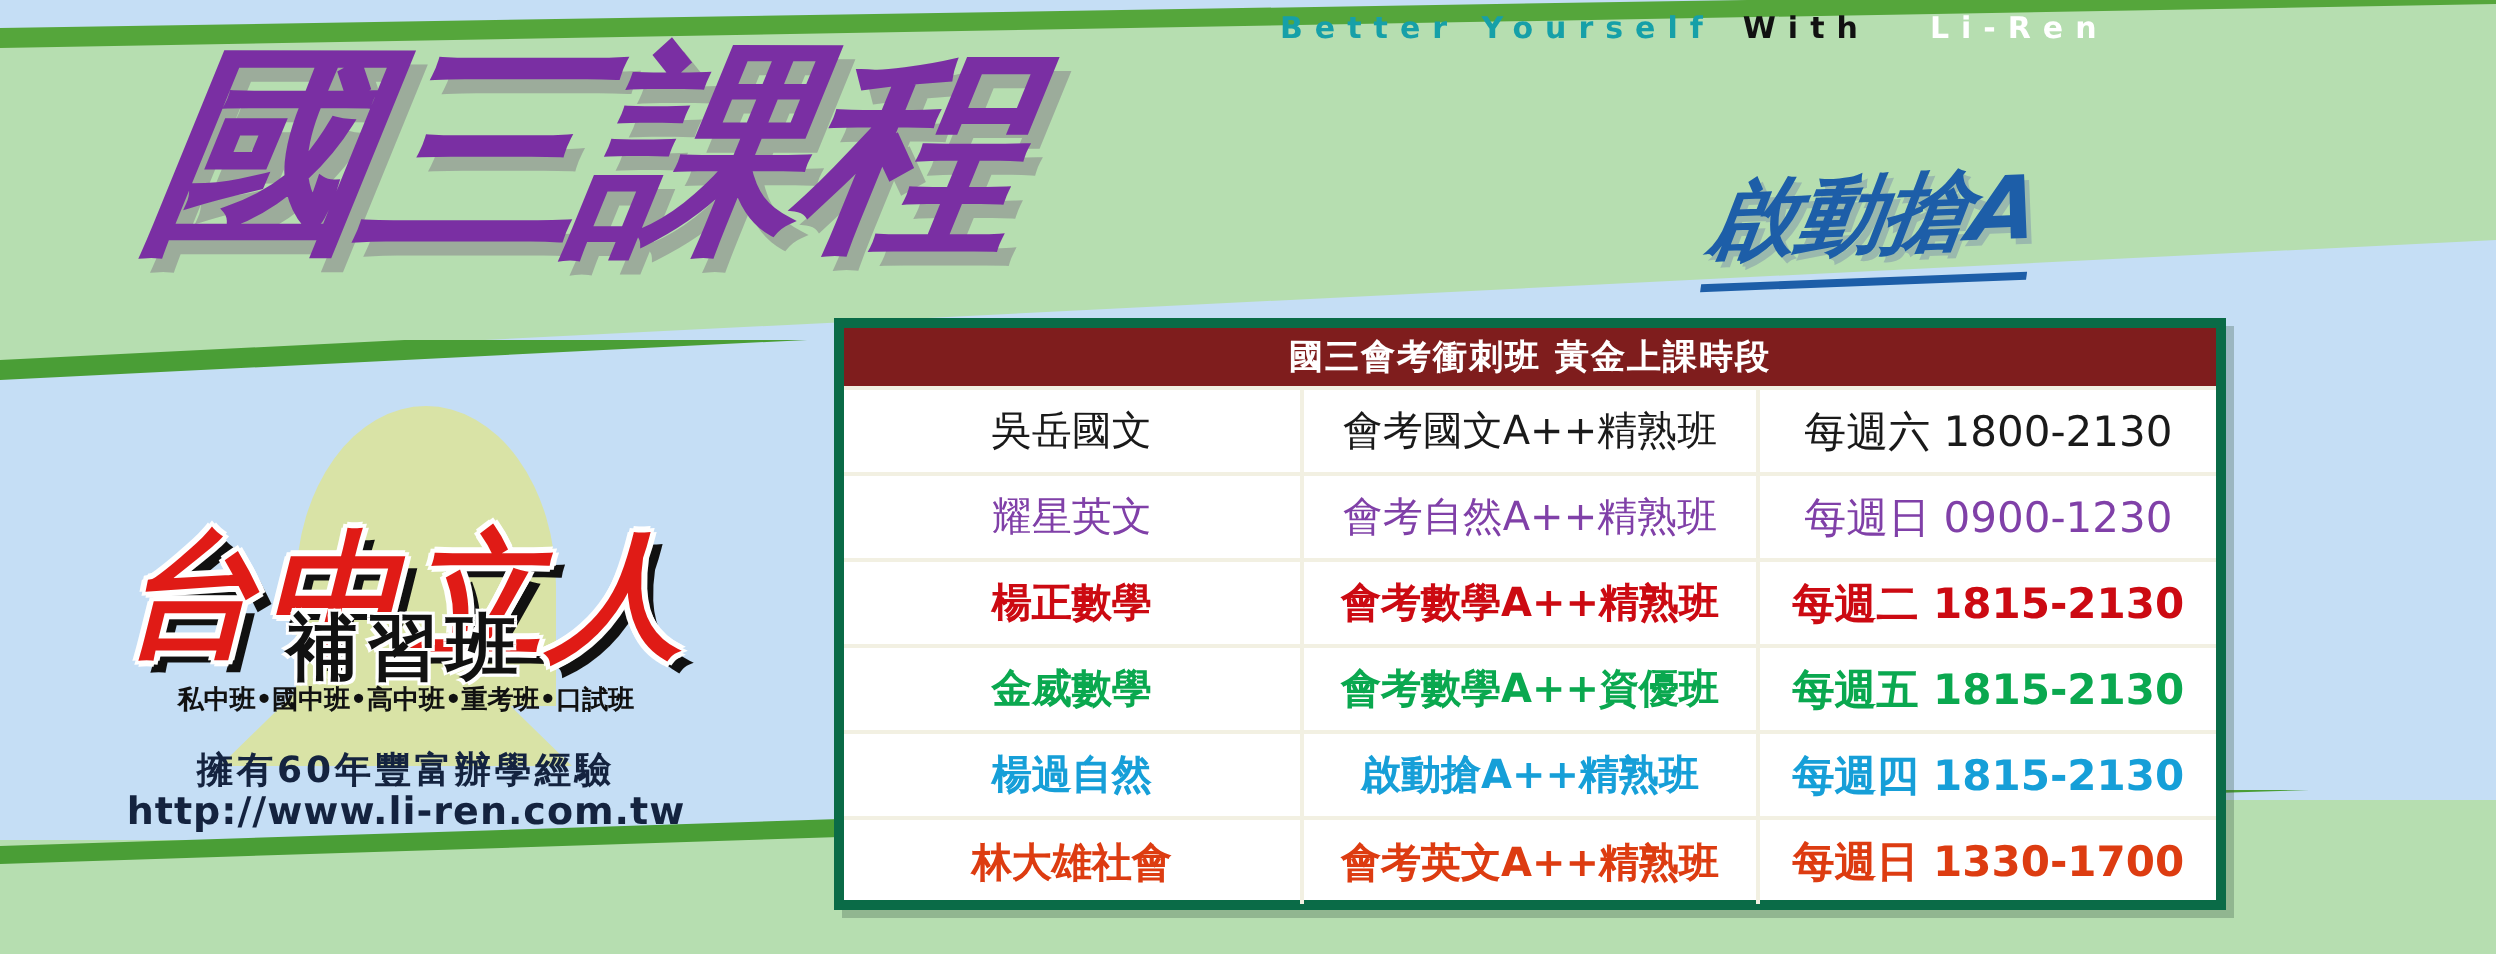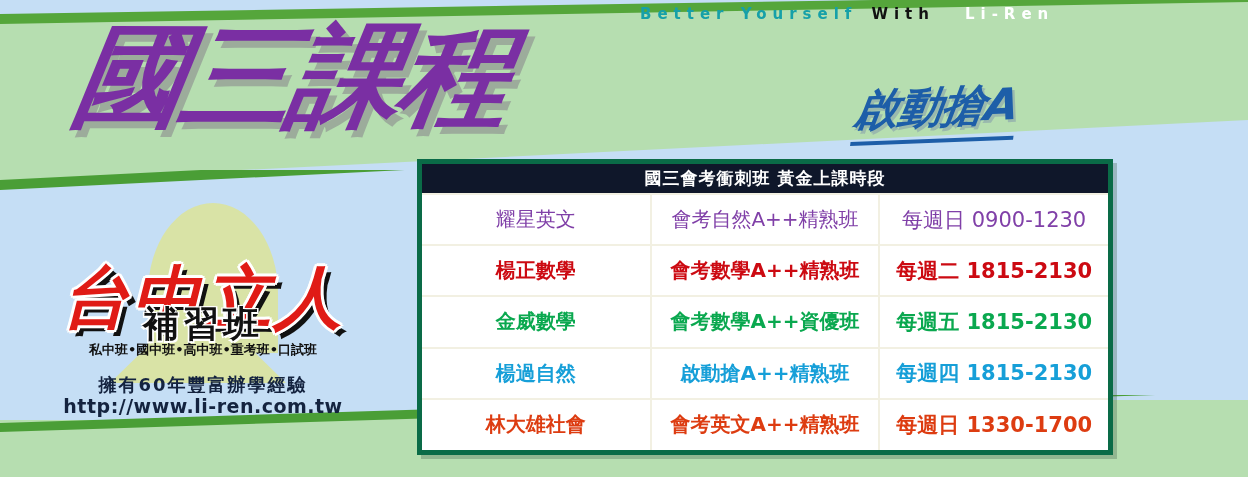--- a/index.html
+++ b/index.html
@@ -139,21 +139,21 @@
   }
   .table-box {
     position:absolute; left:417px; top:159px; width:696px; height:296px;
     background:#ffffff;
     border:5px solid #0a6b47;
   }
   table.sched {
     width:100%; height:100%; border-collapse:collapse; table-layout:fixed;
   }
   table.sched th {
-    background:#0f172a; color:#ffffff;
+    background:#7f1d1d; color:#ffffff;
     font-size:17px; font-weight:bold; letter-spacing:1px;
     height:30px; padding:0; text-align:center;
   }
   table.sched td {
     text-align:center; vertical-align:middle;
     font-size:20px; height:43px; padding:0;
     border-top:2px solid #f2f0e2;
   }
   table.sched tr td:nth-child(1),
   table.sched tr td:nth-child(2) { border-right:2px solid #f2f0e2; }
@@ -204,20 +204,25 @@
   <div class="table-shadow"></div>
   <div class="table-box">
     <table class="sched">
       <thead>
         <tr>
           <th colspan="3">國三會考衝刺班  黃金上課時段</th>
         </tr>
       </thead>
       <tbody id="sched-body">
           <tr>
+            <td class="r-black">吳岳國文</td>
+            <td class="r-black">會考國文A++精熟班</td>
+            <td class="r-black">每週六 1800-2130</td>
+          </tr>
+          <tr>
             <td class="r-purple">耀星英文</td>
             <td class="r-purple">會考自然A++精熟班</td>
             <td class="r-purple">每週日 0900-1230</td>
           </tr>
           <tr>
             <td class="r-red">楊正數學</td>
             <td class="r-red">會考數學A++精熟班</td>
             <td class="r-red">每週二 1815-2130</td>
           </tr>
           <tr>

